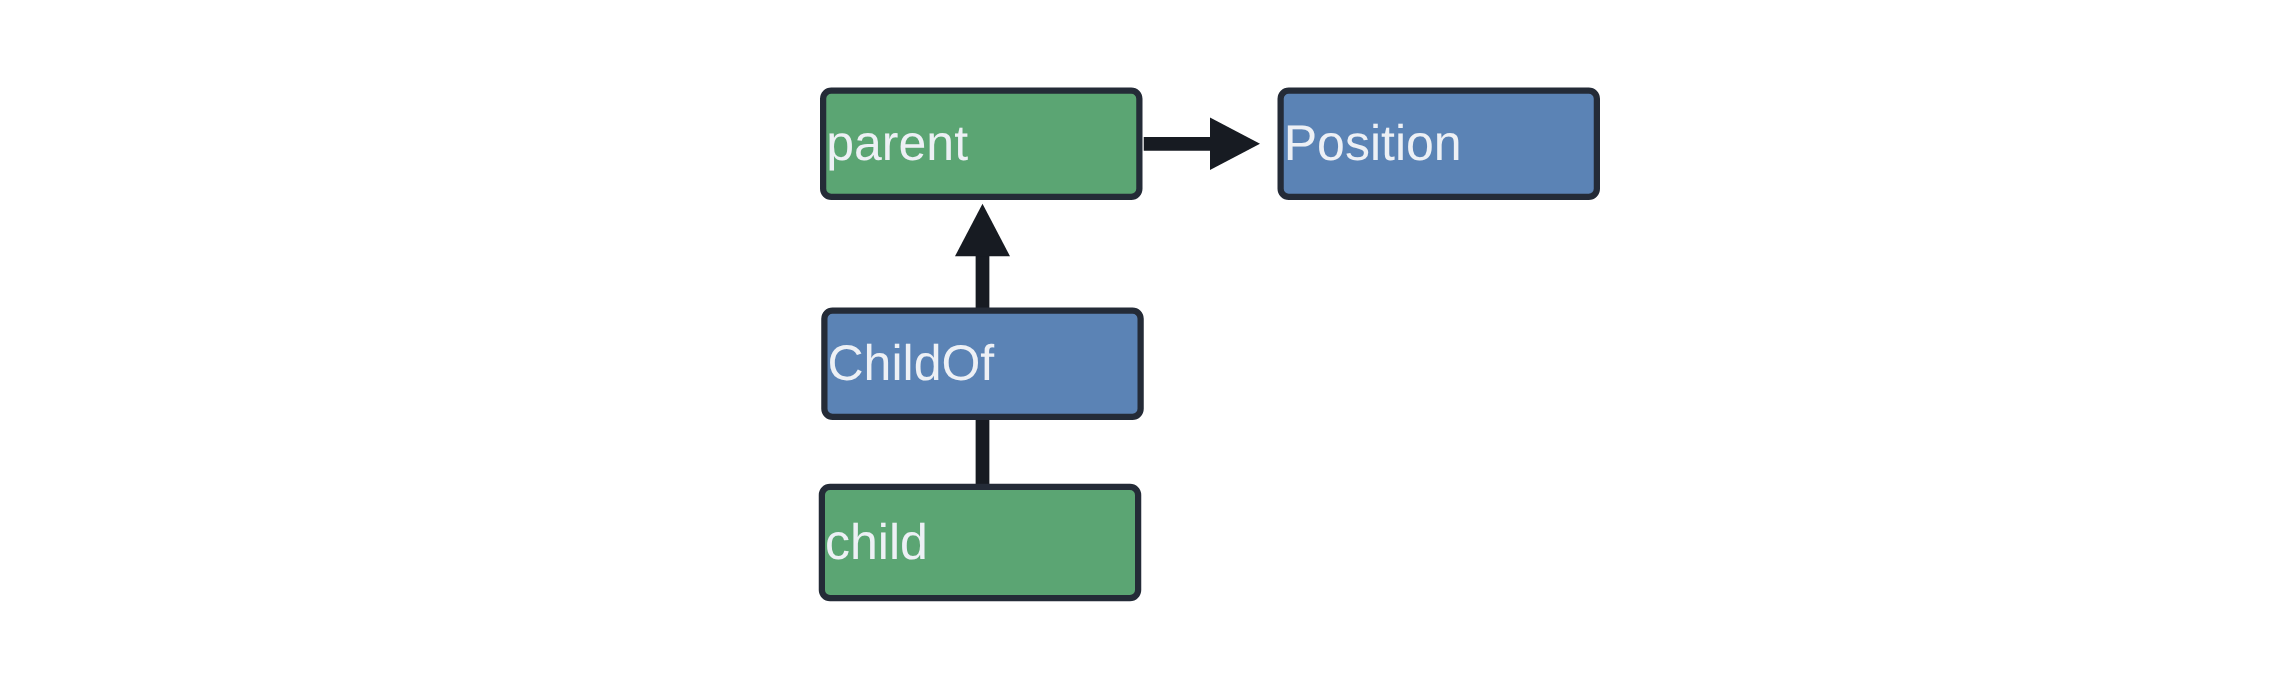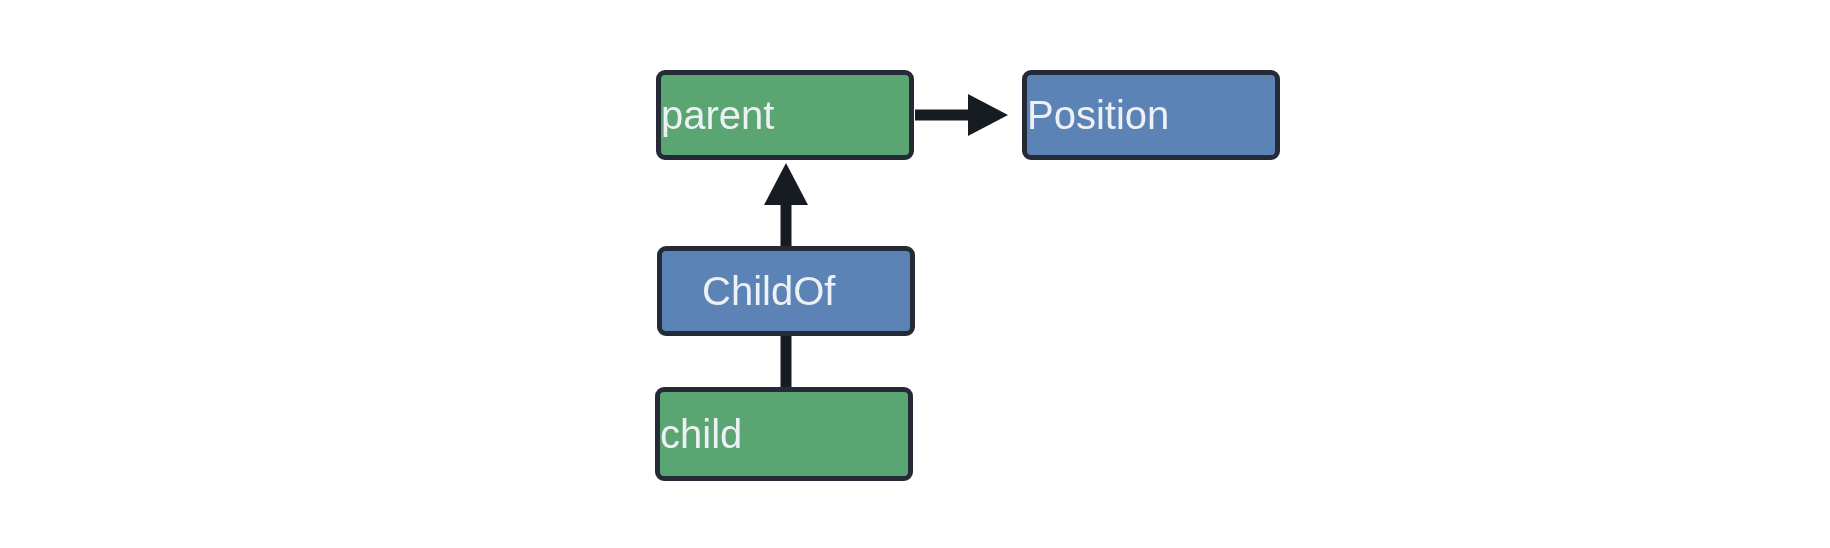--- a/index.html
+++ b/index.html
@@ -41,21 +41,21 @@
     color: var(--label-text, #edf0f5);
     font-size: 40px;
     line-height: 1;
     user-select: none;
   }
   .node.entity { background: var(--entity-fill, #5ba573); }
   .node.pair   { background: var(--pair-fill, #5b83b5); }
 
   #node-parent   { left: 656px; top: 70px;  }
   #node-position { left: 1010px; top: 70px; margin-left: 12px; }
-  #node-childof  { left: 657px; top: 246px; padding-left: 40px; }
+  #node-childof  { left: 657px; top: 246px; }
   #node-child    { left: 655px; top: 387px; height: 94px; }
 </style>
 </head>
 <body>
 
 <div class="canvas">
 
   <svg class="edge-layer" width="1830" height="548" viewBox="0 0 1830 548" aria-hidden="true">
     <g>
       <line x1="915" y1="115" x2="974" y2="115"></line>

